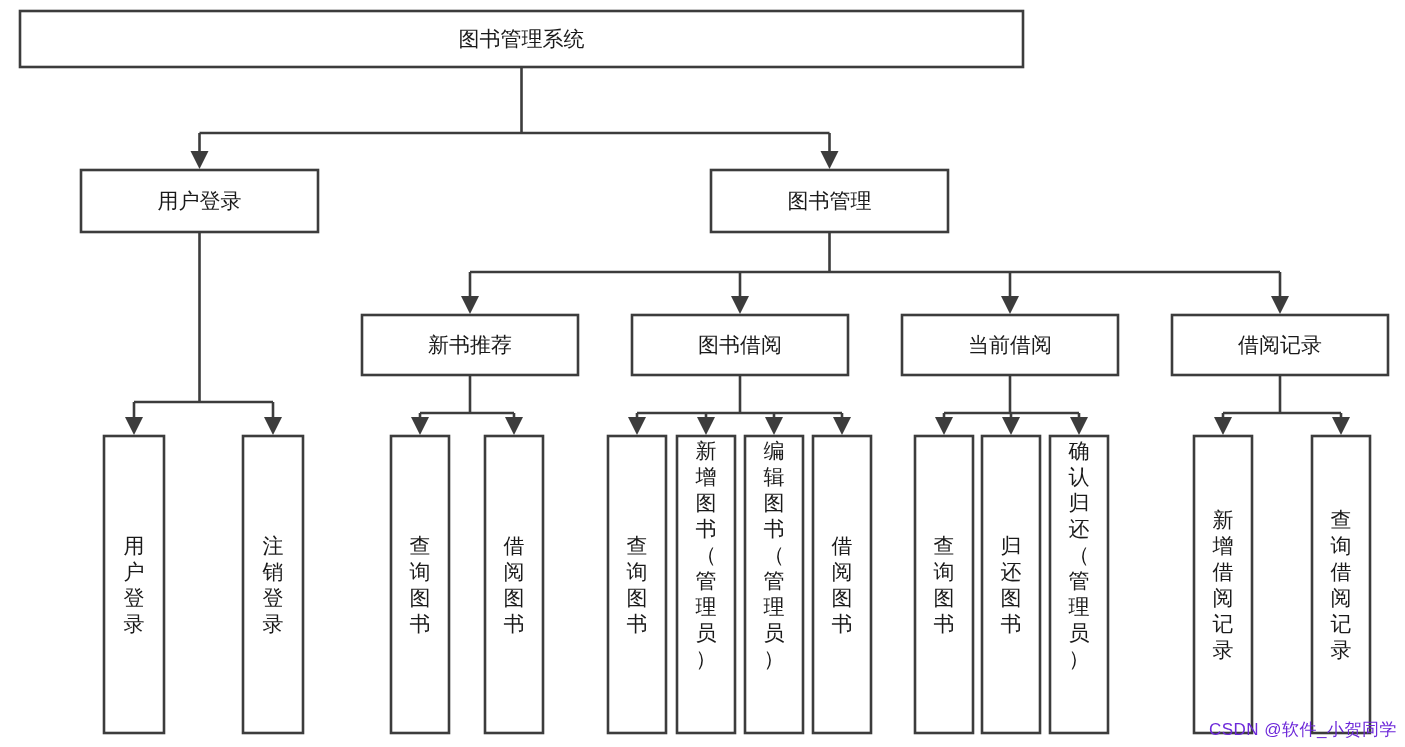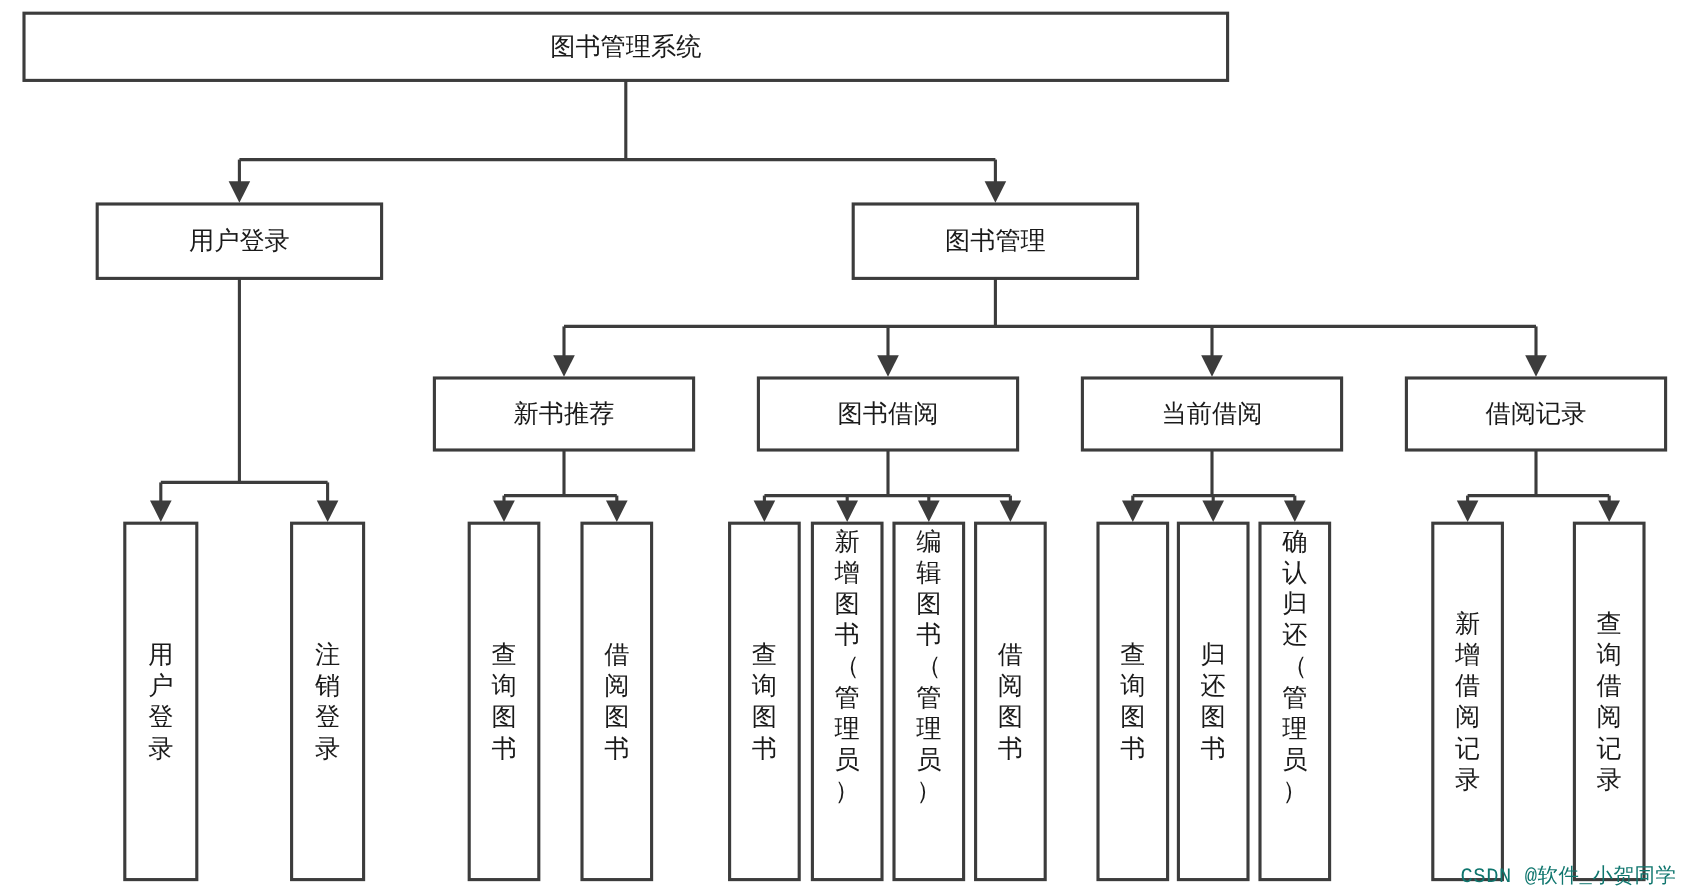--- a/index.html
+++ b/index.html
@@ -45,23 +45,23 @@
   .node-label-v {
     font-family: "Liberation Sans", "DejaVu Sans", sans-serif;
     font-size: 21px;
     fill: #1a1a1a;
     text-anchor: middle;
   }
   .watermark {
     position: absolute;
     right: 8px;
     bottom: 6px;
-    font-family: Liberation Mono, monospace;
+    font-family: Liberation Sans, sans-serif;
     font-size: 17px;
-    color: #0f766e;
+    color: #6d28d9;
     letter-spacing: 0.5px;
     white-space: nowrap;
     user-select: none;
   }
 </style>
 </head>
 <body>
 
 <div>
   <svg id="diagram" viewBox="0 0 1405 747" xmlns="http://www.w3.org/2000/svg">

